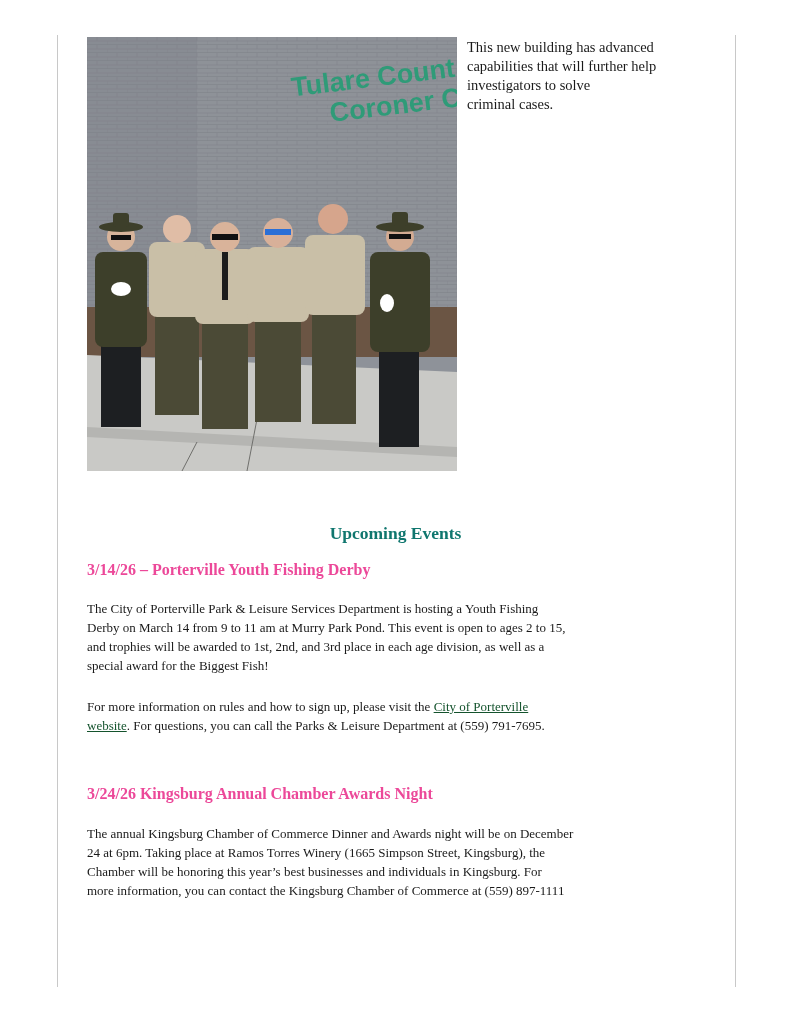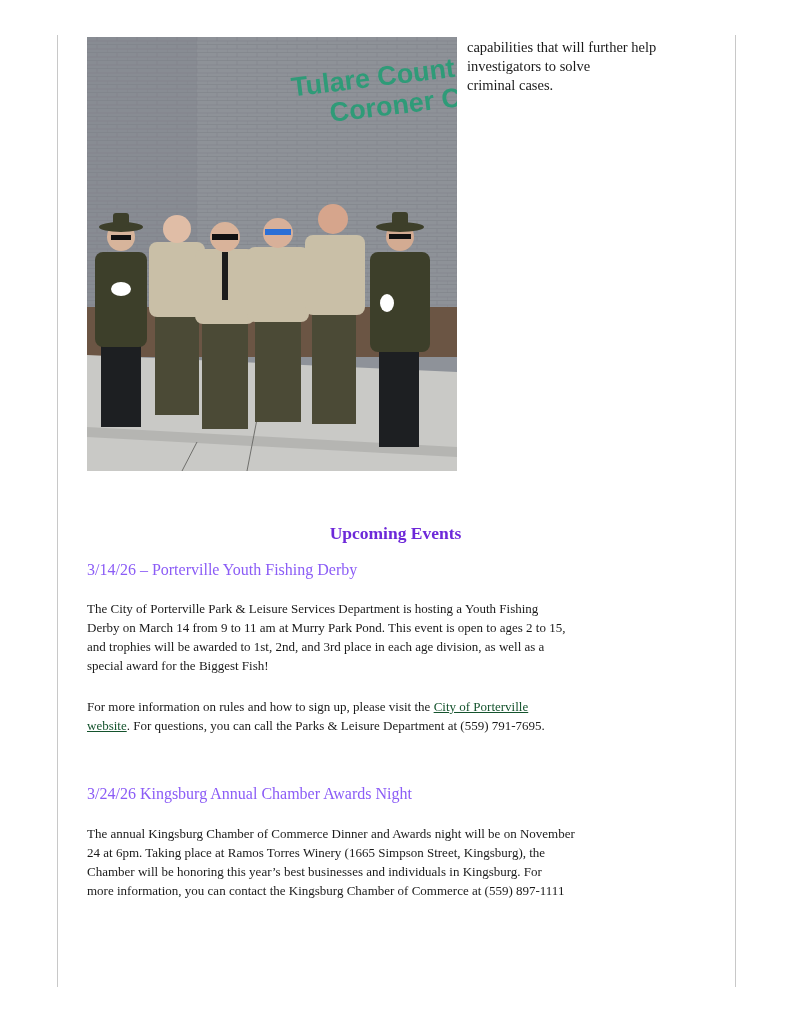--- a/index.html
+++ b/index.html
@@ -11,24 +11,24 @@
 
   .photo { position: absolute; left: 87px; top: 37px; width: 370px; height: 434px; overflow: hidden;
            background: #8e9299; }
   .photo svg { display: block; }
 
   .side-text { position: absolute; left: 467px; top: 38px; width: 260px;
                font-family: "Liberation Serif", serif; font-size: 14.5px; line-height: 19px; color: #1a1a1a; }
   .side-text span { display: block; white-space: nowrap; }
 
   .section-title { position: absolute; left: 0; width: 791px; top: 523px; text-align: center;
-                   font-family: "Liberation Serif", serif; font-weight: bold; font-size: 17.5px; color: #6d28d9; }
+                   font-family: "Liberation Serif", serif; font-weight: bold; font-size: 17.5px; color: #0f766e; }
 
   .event-title { position: absolute; left: 87px; font-family: "Liberation Serif", serif;
-                 font-weight: normal; font-size: 16px; color: #8b5cf6; white-space: nowrap; }
+                 font-weight: bold; font-size: 16px; color: #ec4899; white-space: nowrap; }
   .para { position: absolute; left: 87px; width: 640px; font-family: "Liberation Serif", serif;
           font-size: 13px; line-height: 19px; color: #1a1a1a; }
   .para .ln { display: block; white-space: nowrap; }
   a.link { color: #14532d; text-decoration: underline; }
 </style>
 </head>
 <body>
 
 <div class="vline left"></div>
 <div class="vline right"></div>
@@ -90,20 +90,21 @@
       <circle cx="313" cy="200" r="14" fill="#d3ab92"></circle>
       <ellipse cx="313" cy="190" rx="24" ry="5" fill="#3d3f2a"></ellipse>
       <rect x="305" y="175" width="16" height="14" rx="3" fill="#3d3f2a"></rect>
       <rect x="302" y="197" width="22" height="5" fill="#111"></rect>
       <ellipse cx="300" cy="266" rx="7" ry="9" fill="#ffffff"></ellipse>
     </g>
   </svg>
 </div>
 
 <div class="side-text">
+  <span>This new building has advanced</span>
   <span>capabilities that will further help</span>
   <span>investigators to solve</span>
   <span>criminal cases.</span>
 </div>
 
 <div class="section-title">Upcoming Events</div>
 
 <div class="event-title" style="top:561px;">3/14/26 – Porterville Youth Fishing Derby</div>
 
 <div class="para" style="top:599px;">
@@ -114,17 +115,17 @@
 </div>
 
 <div class="para" style="top:697px;">
   <span class="ln"><span>For more information on rules and how to sign up, please visit the </span><a class="link" href="#">City of Porterville</a></span>
   <span class="ln"><a class="link" href="#">website</a><span>. For questions, you can call the Parks &amp; Leisure Department at (559) 791-7695.</span></span>
 </div>
 
 <div class="event-title" style="top:785px;">3/24/26 Kingsburg Annual Chamber Awards Night</div>
 
 <div class="para" style="top:824px;">
-  <span class="ln">The annual Kingsburg Chamber of Commerce Dinner and Awards night will be on November</span>
+  <span class="ln">The annual Kingsburg Chamber of Commerce Dinner and Awards night will be on December</span>
   <span class="ln">24 at 6pm. Taking place at Ramos Torres Winery (1665 Simpson Street, Kingsburg), the</span>
   <span class="ln">Chamber will be honoring this year’s best businesses and individuals in Kingsburg. For</span>
   <span class="ln">more information, you can contact the Kingsburg Chamber of Commerce at (559) 897-1111</span>
 </div>
 
 </body></html>

